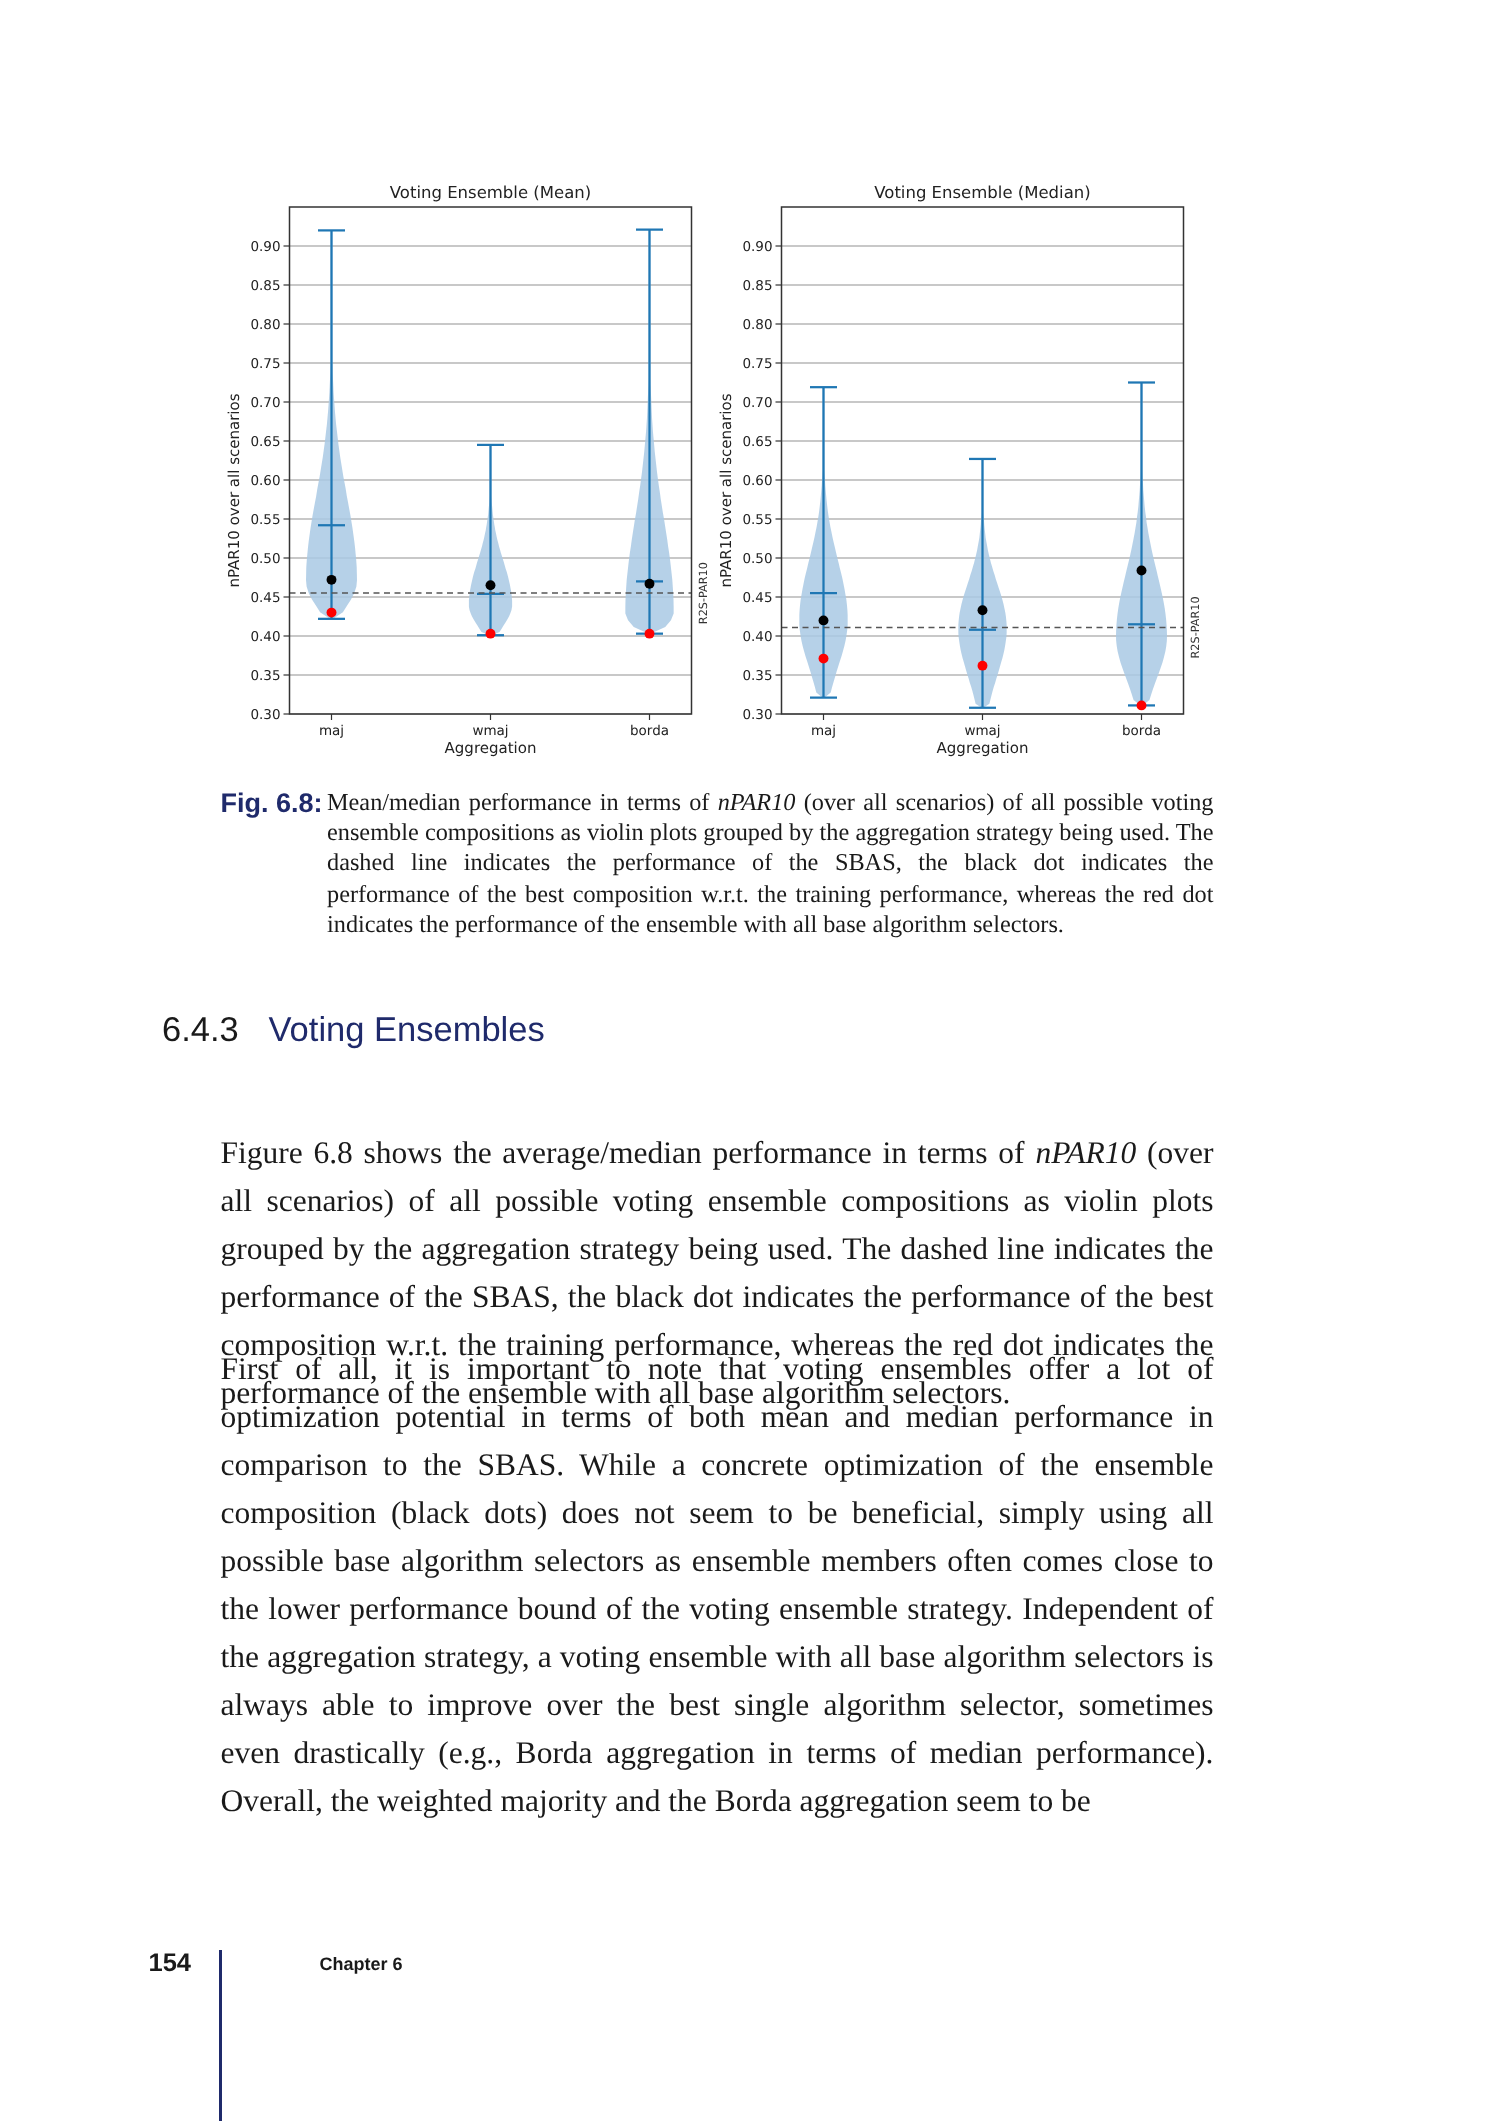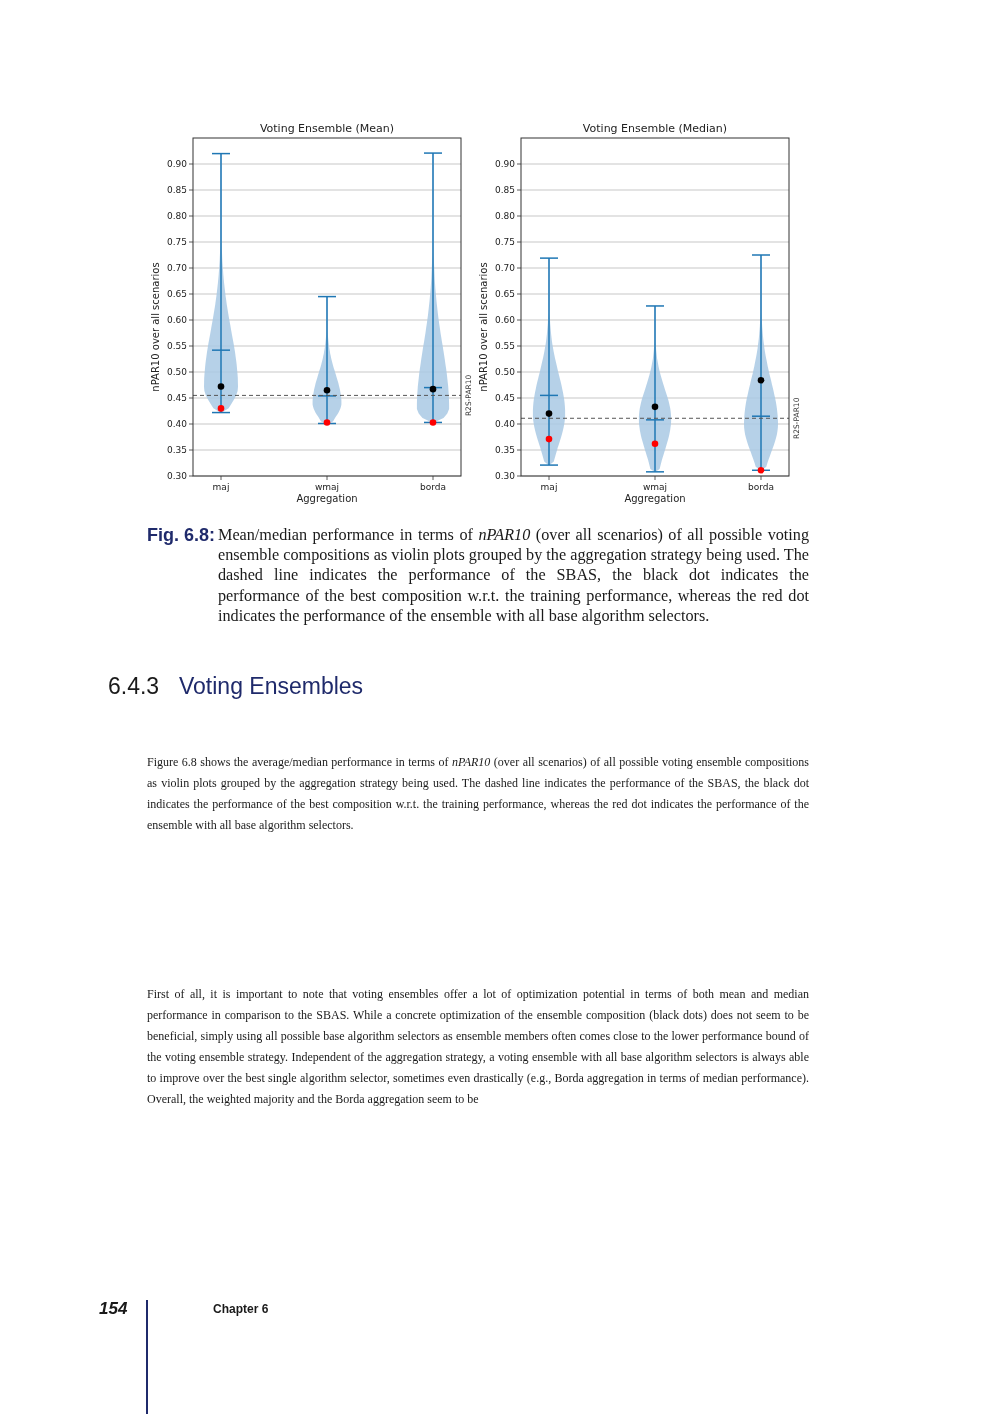--- a/index.html
+++ b/index.html
@@ -5,25 +5,25 @@
   html, body { margin: 0; padding: 0; background: #ffffff; }
   body { width: 1000px; height: 1414px; position: relative; overflow: hidden; font-family: "Liberation Serif", serif; color: #1a1a1a; }
   .chart-wrap { position: absolute; left: 140px; top: 110px; width: 680px; height: 410px; }
   .chart-wrap svg { width: 680px; height: 410px; display: block; }
   .caption { position: absolute; left: 147px; top: 525px; width: 662px; font-size: 16.2px; line-height: 20.2px; display: flex; }
   .caption .fig-label { color: #1f2a6b; font-family: "Liberation Sans", sans-serif; font-weight: bold; font-size: 18px; white-space: nowrap; width: 71px; flex: 0 0 71px; }
   .caption .cap-text { text-align: justify; flex: 1; }
   .section { position: absolute; left: 76px; top: 673px; font-family: Liberation Sans, sans-serif; font-size: 23px; margin-left: 32px; }
   .section .num { color: #1a1a1a; display: inline-block; width: 71px; }
   .section .title { color: #1f2a6b; }
-  .para { position: absolute; left: 147px; width: 662px; font-size: 12px; line-height: 21px; text-align: justify; }
+  .para { position: absolute; left: 147px; width: 662px; font-size: 21px; line-height: 32px; text-align: justify; }
   .p1 { top: 752px; }
-  .p2 { top: 984px; }
+  .p2 { top: 896px; }
   em { font-style: italic; }
-  .footer-num { position: absolute; left: 99px; top: 1299px; font-family: "Liberation Sans", sans-serif; font-weight: bold; font-size: 17px; font-style: italic; }
+  .footer-num { position: absolute; left: 99px; top: 1299px; font-family: "Liberation Sans", sans-serif; font-weight: bold; font-size: 17px; }
   .footer-bar { position: absolute; left: 146px; top: 1300px; width: 2px; height: 114px; background: #1f2a6b; }
   .footer-chapter { position: absolute; left: 213px; top: 1302px; font-family: "Liberation Sans", sans-serif; font-weight: bold; font-size: 12px; }
   .tick-label { font-family: "DejaVu Sans", sans-serif; font-size: 9px; fill: #222; }
   .axis-title { font-family: "DejaVu Sans", sans-serif; font-size: 10px; fill: #222; }
   .plot-title { font-family: "DejaVu Sans", sans-serif; font-size: 11px; fill: #222; }
   .side-label { font-family: "DejaVu Sans", sans-serif; font-size: 7.5px; fill: #333; }
 </style>
 </head>
 <body>
 

